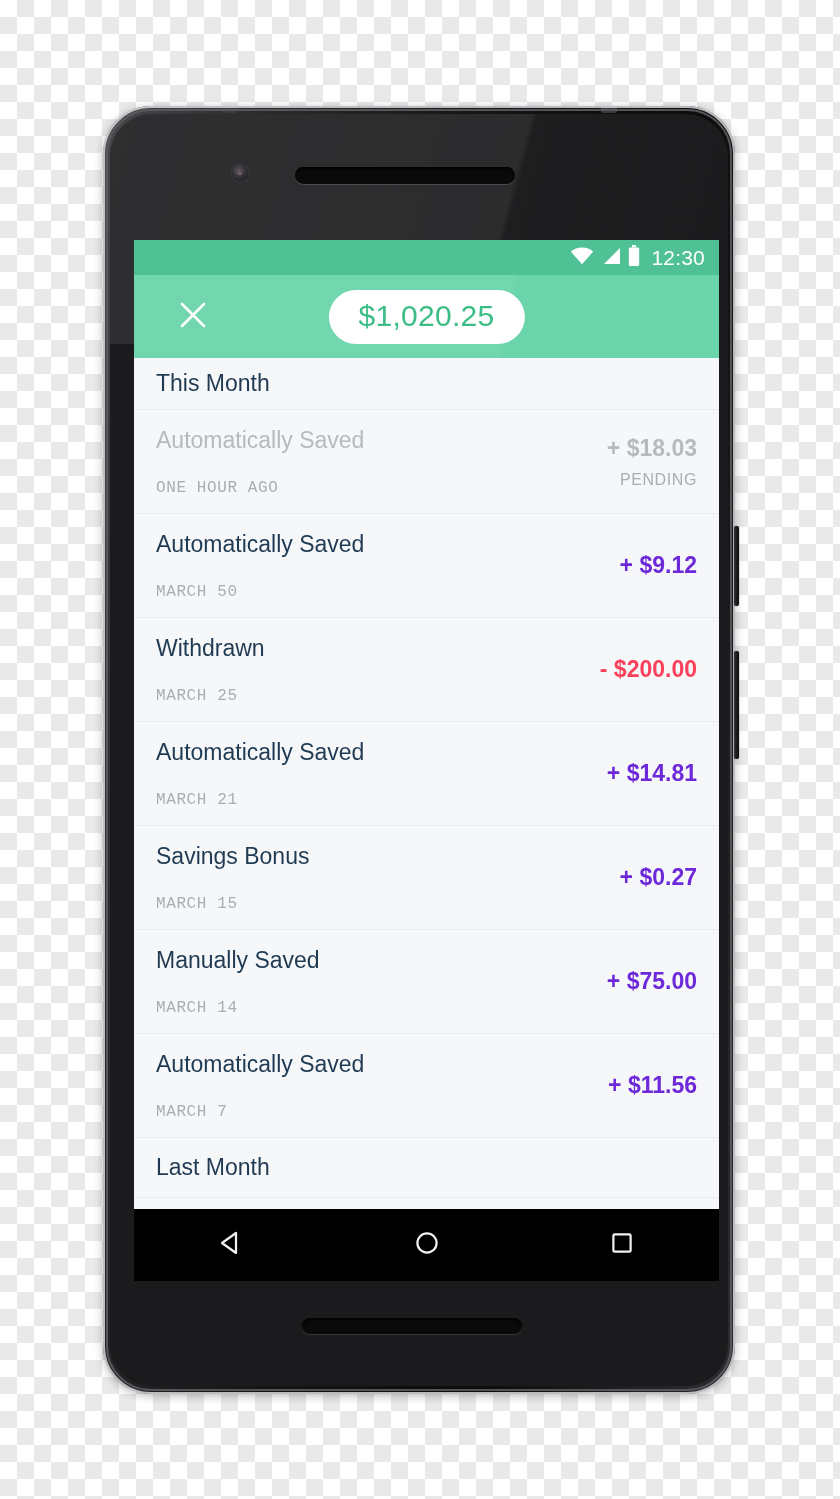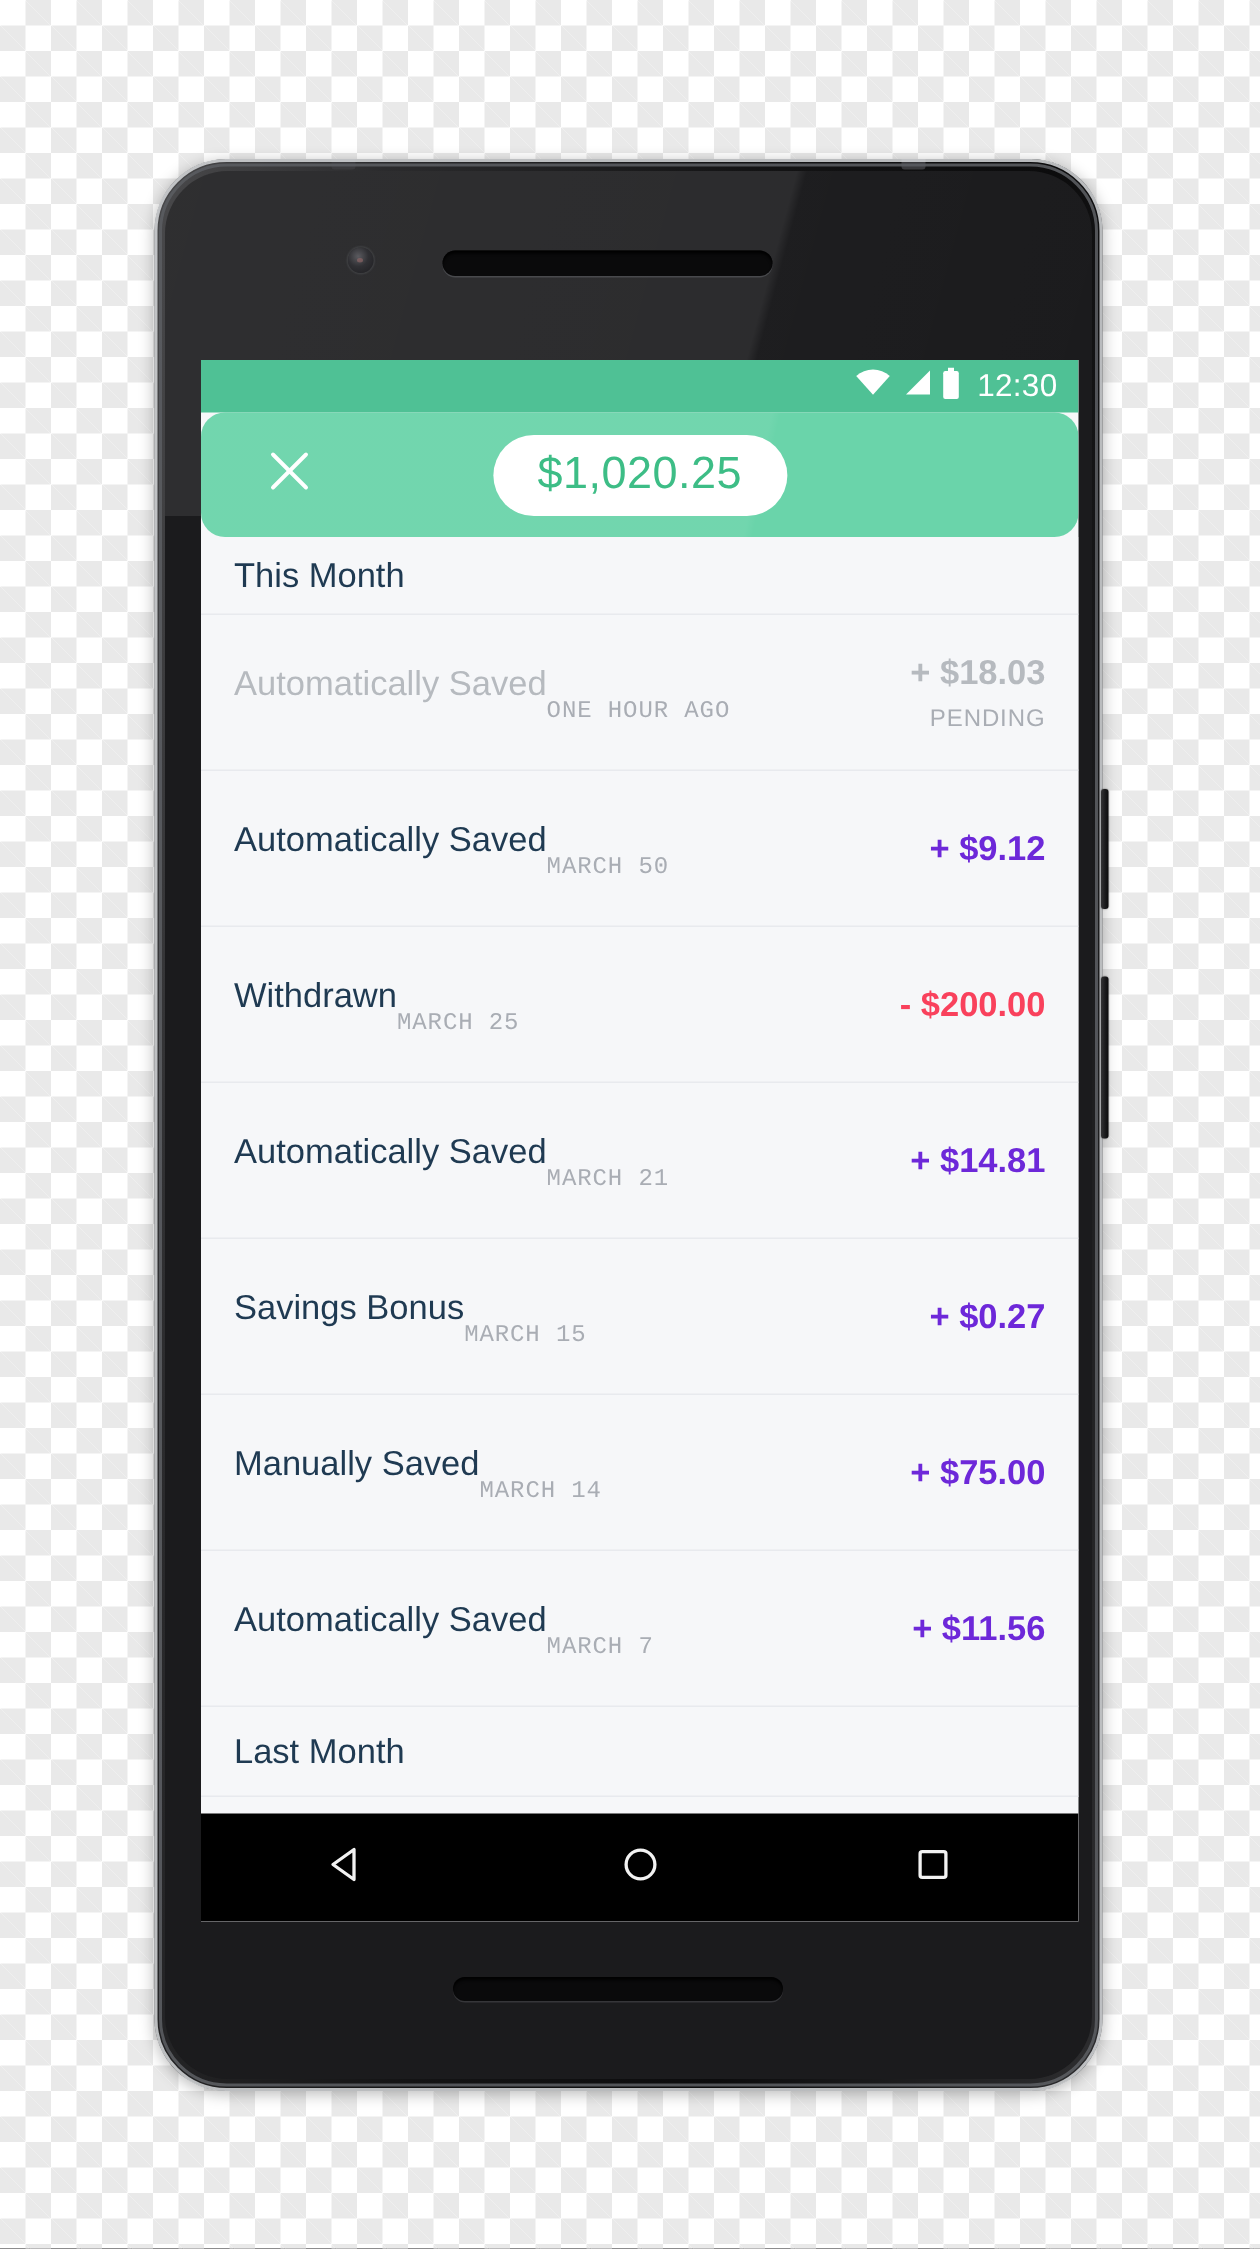--- a/index.html
+++ b/index.html
@@ -168,21 +168,20 @@
   }
 
   
   .app-bar {
     height: 83px;
     background: #6ad4aa;
     display: flex;
     align-items: center;
     position: relative;
     overflow: hidden;
-    border-radius: 16px;
   }
   .app-bar-sheen {
     position: absolute;
     inset: 0;
     background: linear-gradient(103deg, rgba(255,255,255,0.05) 0%, rgba(255,255,255,0.05) 63%, rgba(255,255,255,0.0) 64%);
     pointer-events: none;
   }
   .close-btn {
     position: absolute;
     left: 40px;
@@ -231,21 +230,21 @@
   .tx-row {
     height: 104px;
     padding: 0 22px;
     box-sizing: border-box;
     display: flex;
     align-items: center;
     justify-content: space-between;
     border-bottom: 1px solid #e8eaee;
     cursor: pointer;
   }
-  .tx-left { display: flex; flex-direction: row; justify-content: center; }
+  .tx-left { display: flex; flex-direction: column; justify-content: center; }
   .tx-right { display: flex; flex-direction: column; justify-content: center; align-items: flex-end; }
   .tx-title {
     font-size: 23px;
     color: #1f3a52;
     line-height: 1.25;
   }
   .tx-date {
     font-size: 16px;
     color: #a9adb4;
     letter-spacing: 0.6px;

